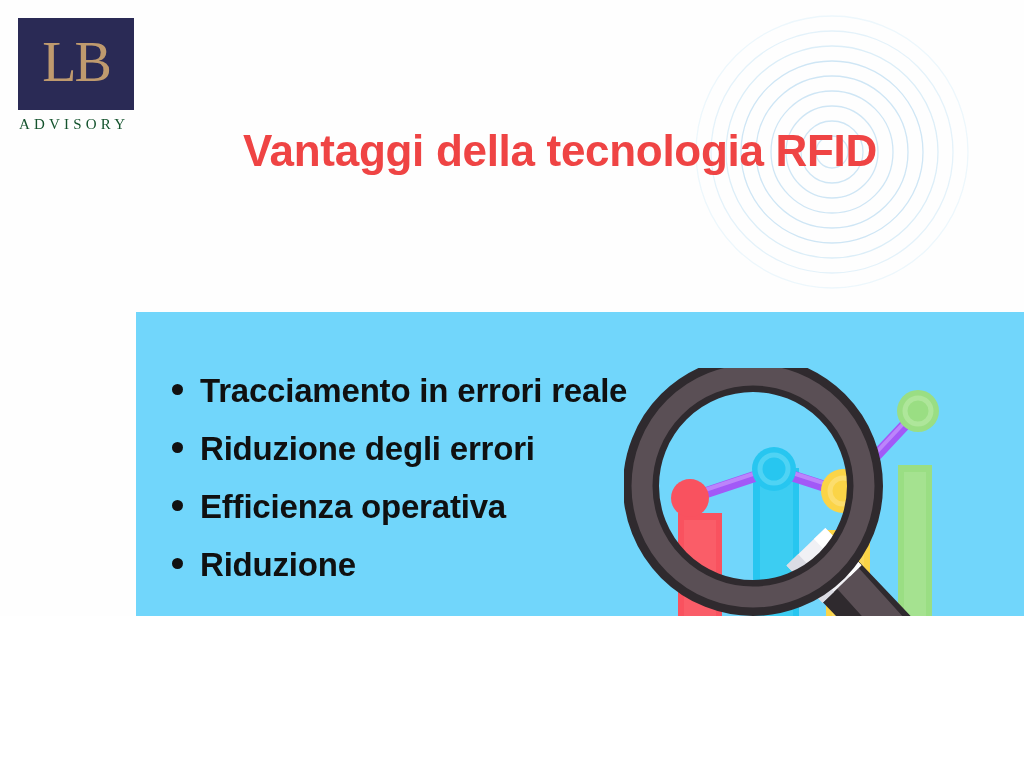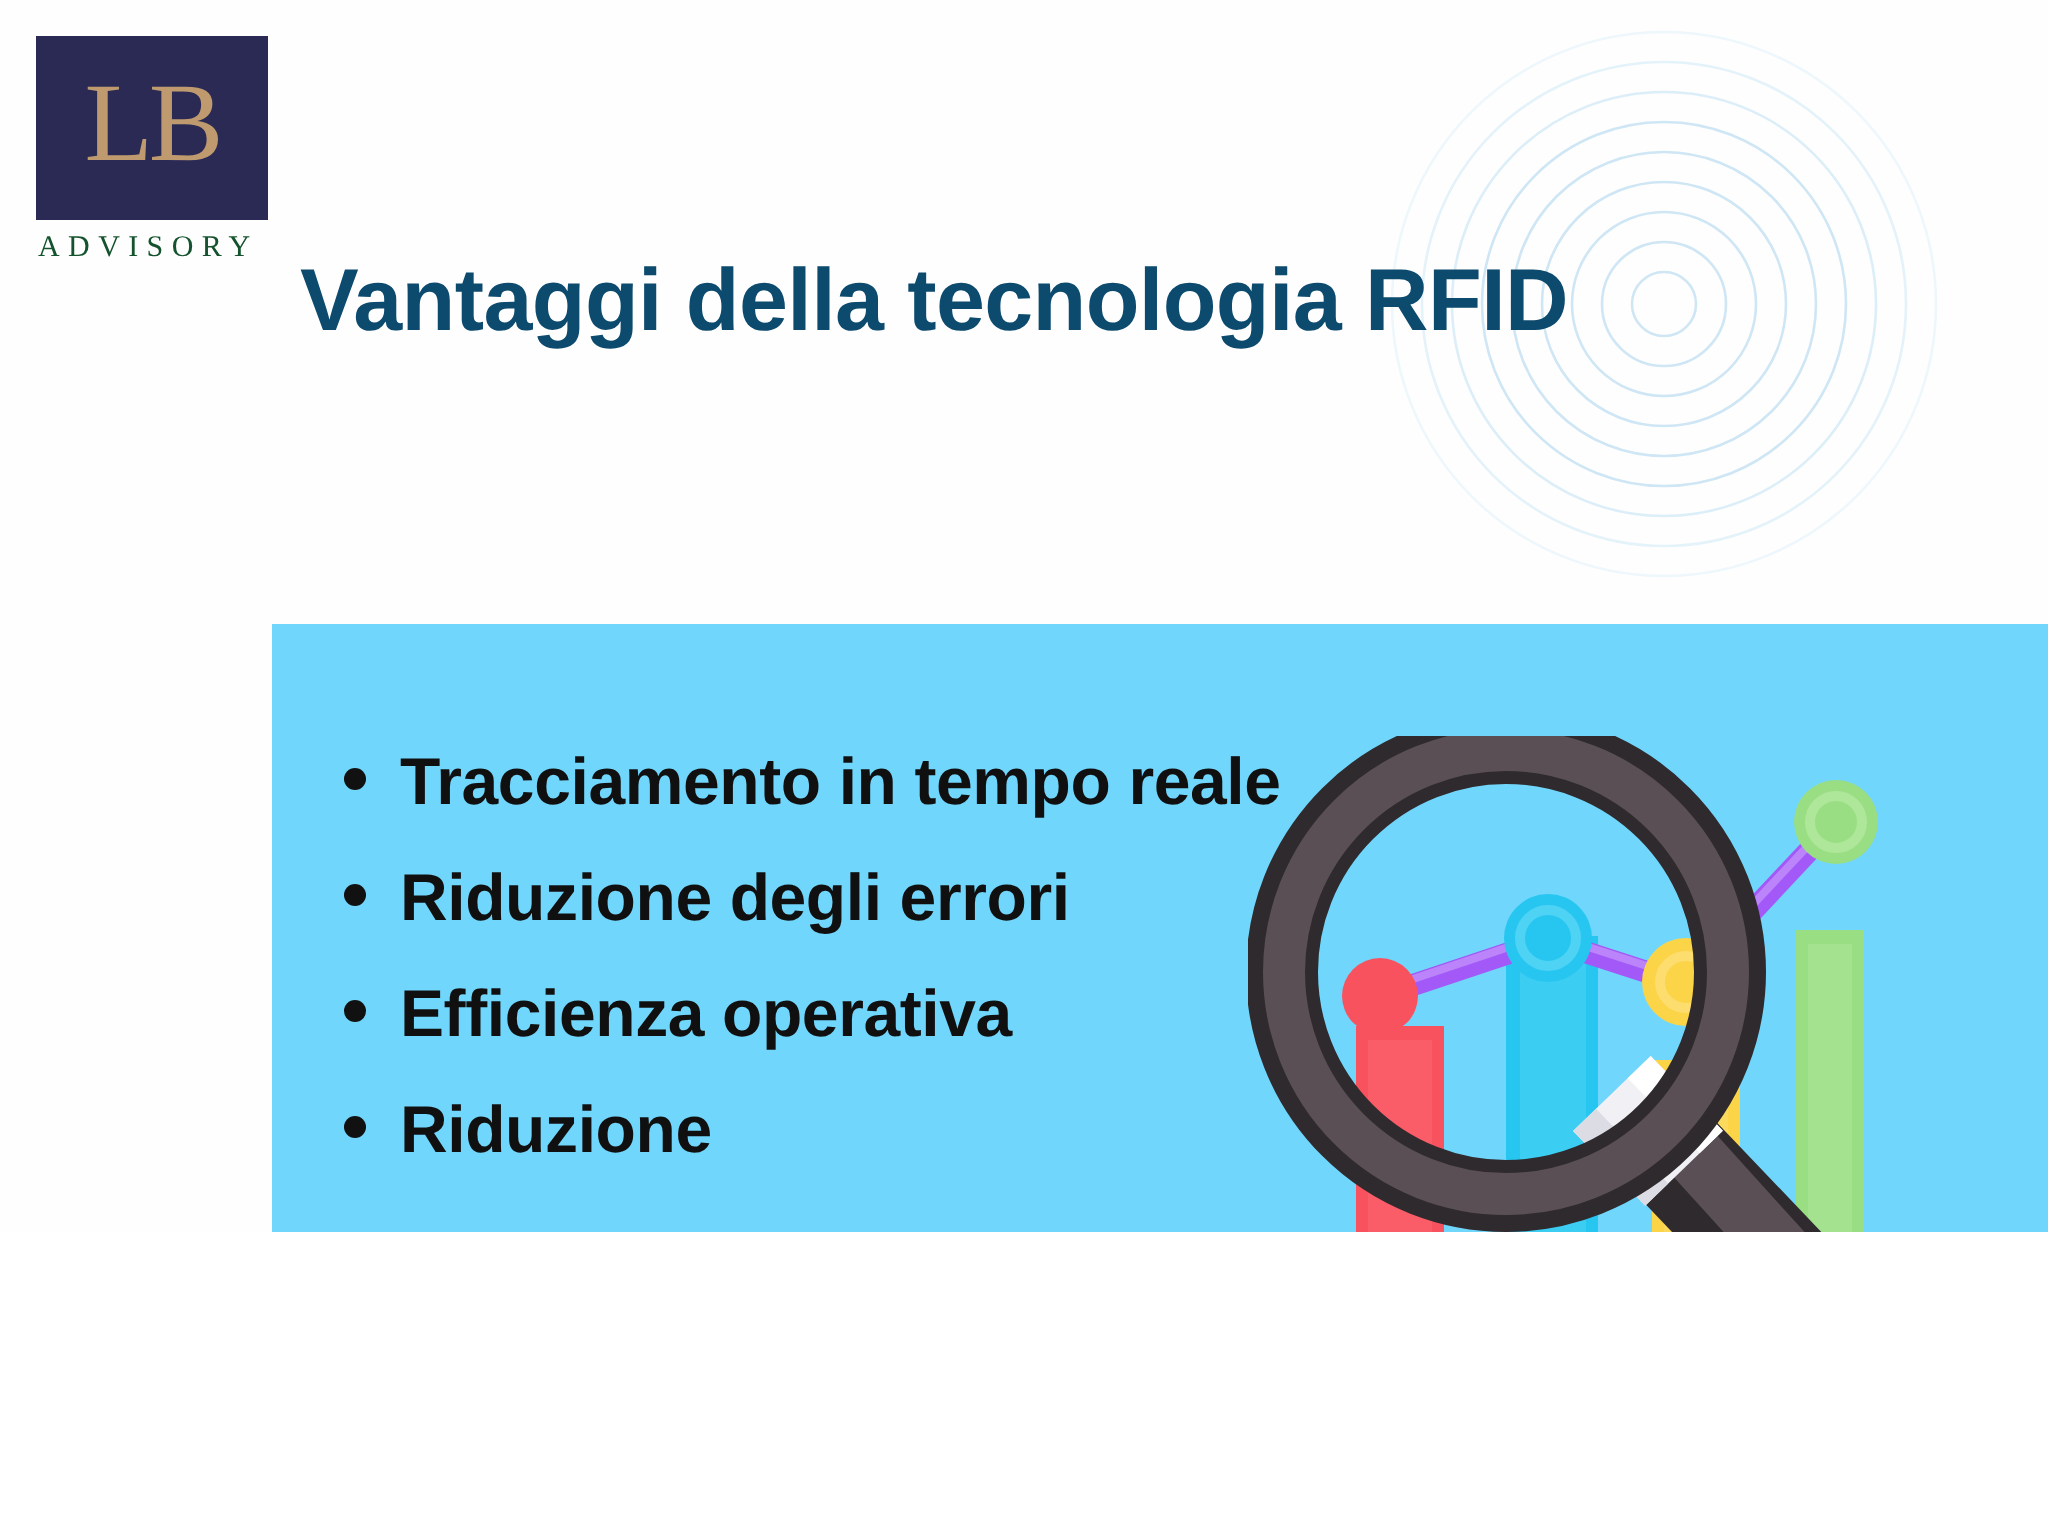--- a/index.html
+++ b/index.html
@@ -62,23 +62,24 @@
     left: 690px; top: 10px;
     width: 290px; height: 290px;
     pointer-events: none;
   }
 
   
   #slide-title {
     position: absolute;
     left: 150px; top: 126px;
     width: 820px;
+    text-align: center;
     font-size: 44px;
     font-weight: bold;
-    color: #0c4a6e;
+    color: #ef4444;
     letter-spacing: -0.3px;
     white-space: nowrap;
   }
 
   
   #content-panel {
     position: absolute;
     left: 136px; top: 312px;
     width: 888px; height: 456px;
     background: #71d6fb;
@@ -147,21 +148,21 @@
     <div id="logo-sub">ADVISORY</div>
   </div>
 
   <div id="slide-title">Vantaggi della tecnologia RFID</div>
 
   <div id="content-panel">
 
     <ul id="benefit-list">
       <li>
         <span class="bullet-dot"></span>
-        <span class="bullet-text">Tracciamento in tempo reale</span>
+        <span class="bullet-text">Tracciamento in errori reale</span>
       </li>
       <li>
         <span class="bullet-dot"></span>
         <span class="bullet-text">Riduzione degli errori</span>
       </li>
       <li>
         <span class="bullet-dot"></span>
         <span class="bullet-text">Efficienza operativa</span>
       </li>
       <li>

